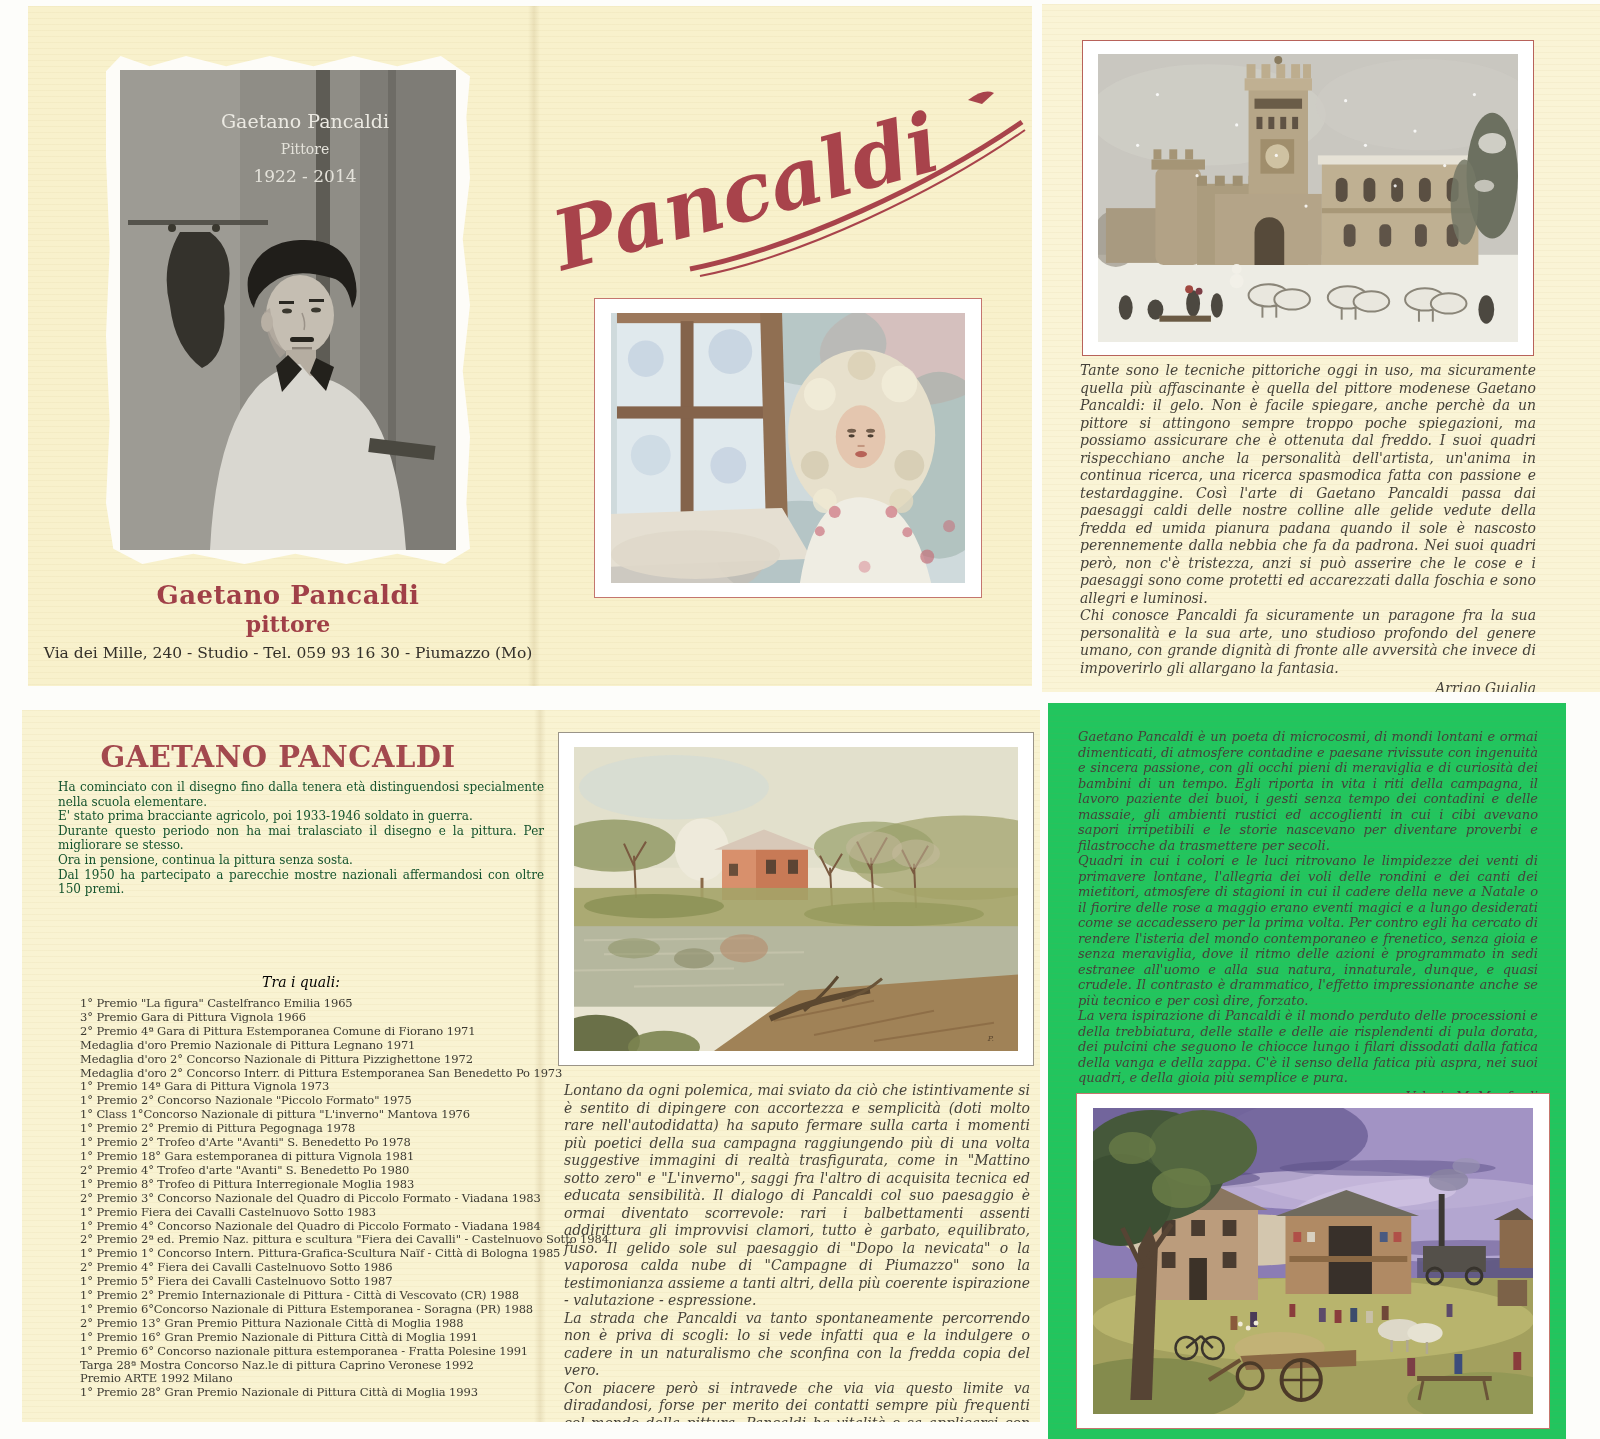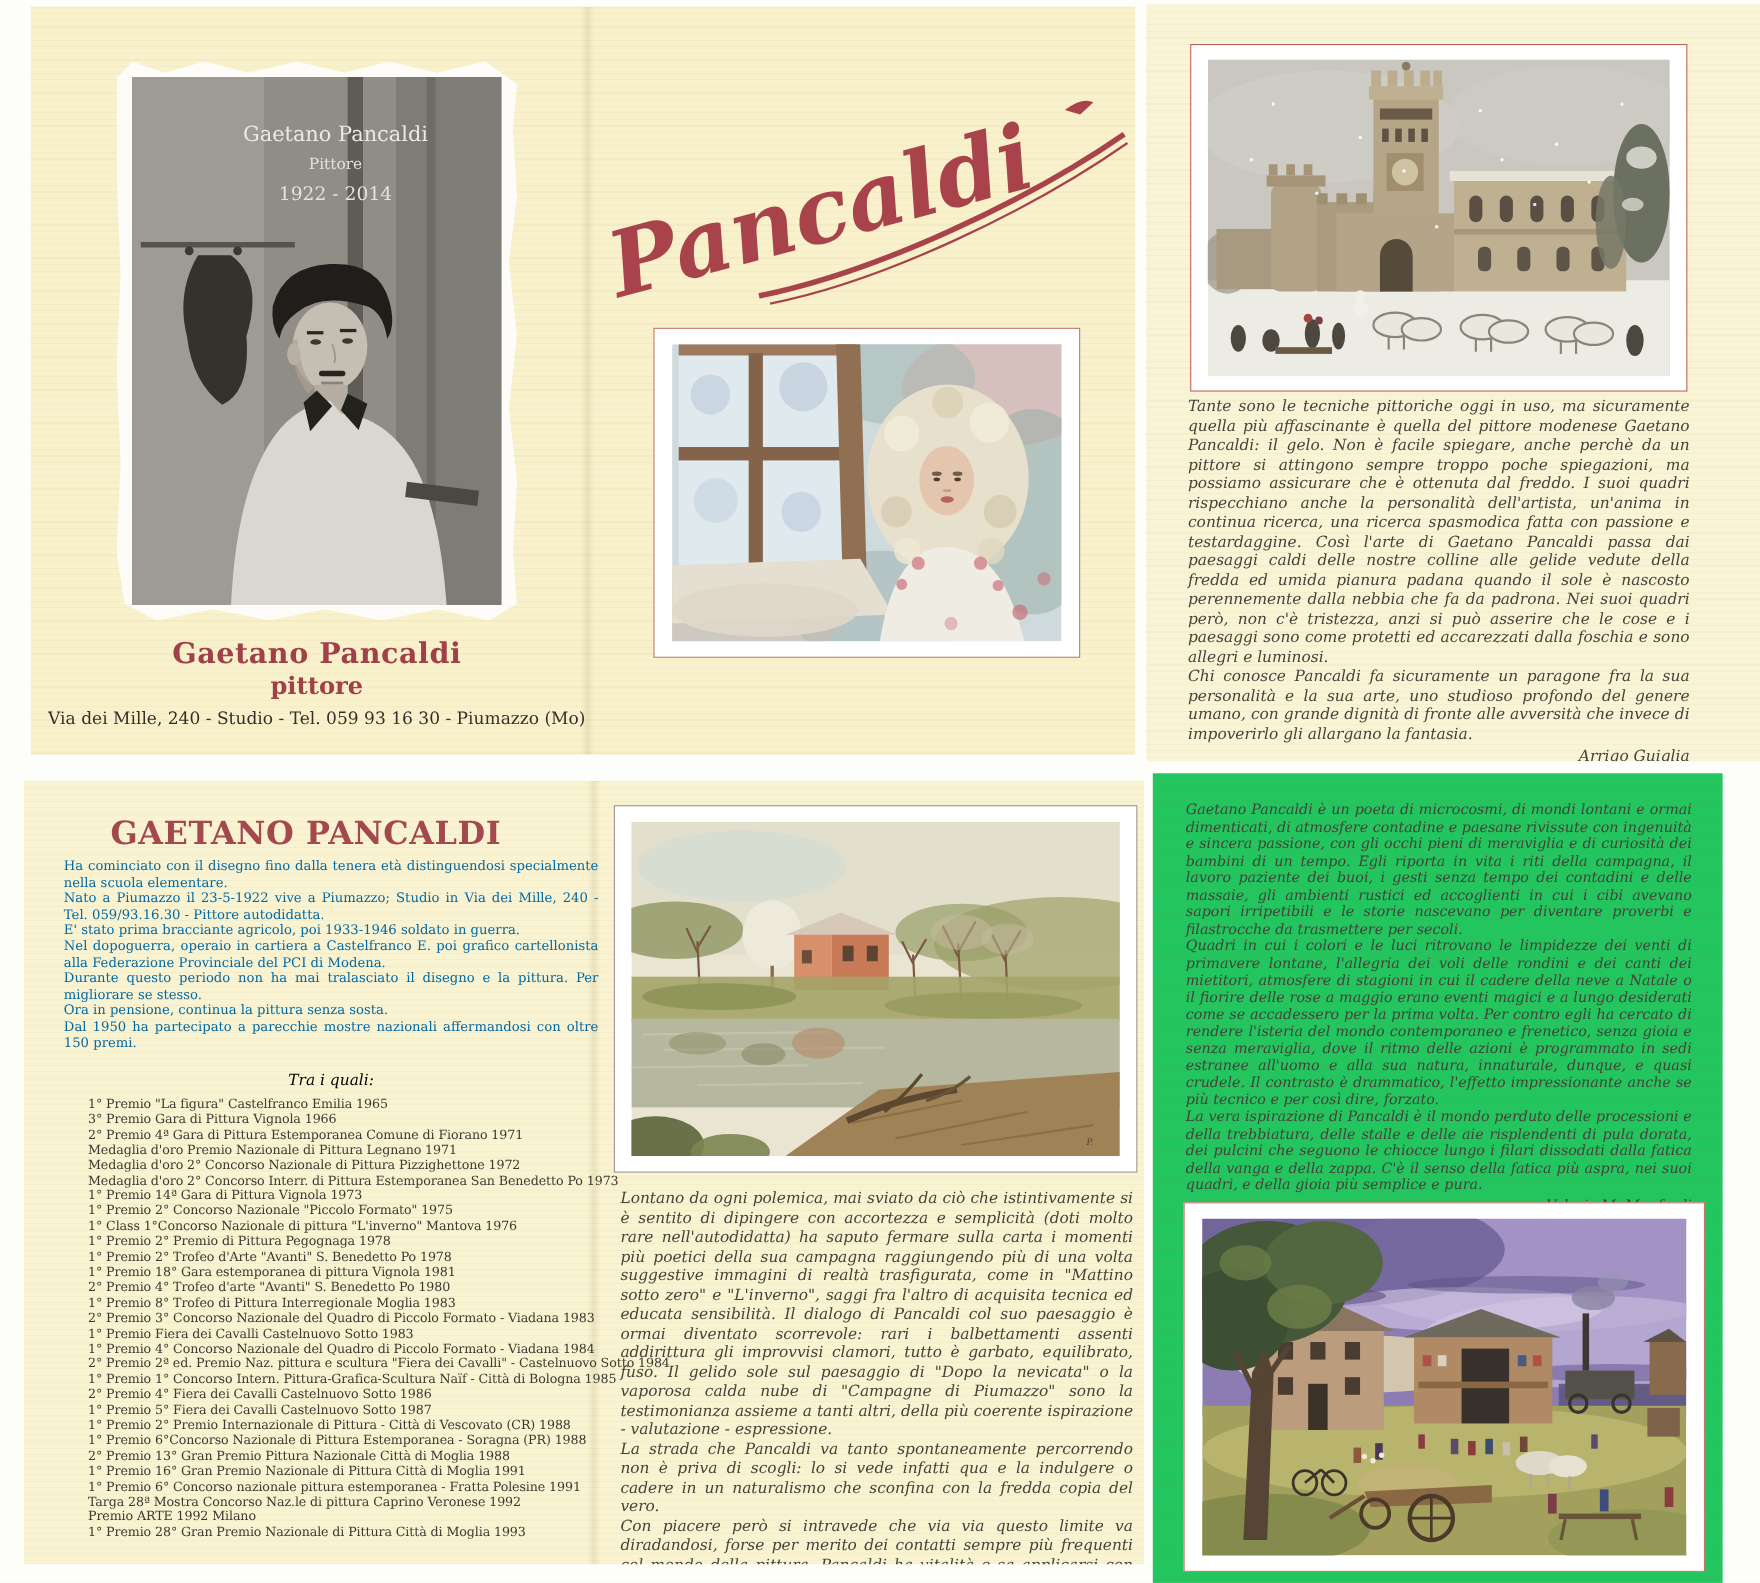--- a/index.html
+++ b/index.html
@@ -39,21 +39,21 @@
   .quote{position:absolute;font-style:italic;color:#45423a;text-align:justify;}
   .quote p{margin:0;}
   .author{text-align:right;font-style:italic;margin-top:3px;}
   .q-tr{left:38px;top:358px;width:456px;font-size:14px;line-height:17.5px;}
   .q-bc{left:542px;top:372px;width:466px;font-size:14px;line-height:17.5px;}
   .q-br{left:30px;top:26px;width:460px;font-size:13px;line-height:15.5px;}
   
   .bl-heading{position:absolute;left:10px;top:30px;width:492px;text-align:center;
     font-size:29px;font-weight:bold;color:#a3494e;letter-spacing:.5px;}
   .bio{position:absolute;left:36px;top:70px;width:486px;font-size:12px;line-height:14.6px;
-    color:#0369a1;text-align:justify;}
+    color:#14532d;text-align:justify;}
   .bio p{margin:0;}
   .awards-intro{position:absolute;left:36px;top:264px;width:486px;text-align:center;
     font-style:italic;font-size:14px;color:#000000;}
   .awards{position:absolute;left:58px;top:287px;width:480px;list-style:none;margin:0;padding:0;
     font-size:11.5px;line-height:13.9px;letter-spacing:-.1px;color:#3c3a32;}
   .awards li{white-space:nowrap;}
 </style>
 </head>
 <body>
 
@@ -267,23 +267,21 @@
     </div>
   </div>
 
   <div class="sheet sheet-bl">
     <div class="fold" style="left:512px;"></div>
 
     <div class="bl-heading">GAETANO PANCALDI</div>
 
     <div class="bio">
         <p>Ha cominciato con il disegno fino dalla tenera età distinguendosi specialmente nella scuola elementare.</p>
-        <p>Nato a Piumazzo il 23-5-1922 vive a Piumazzo; Studio in Via dei Mille, 240 - Tel. 059/93.16.30 - Pittore autodidatta.</p>
         <p>E' stato prima bracciante agricolo, poi 1933-1946 soldato in guerra.</p>
-        <p>Nel dopoguerra, operaio in cartiera a Castelfranco E. poi grafico cartellonista alla Federazione Provinciale del PCI di Modena.</p>
         <p>Durante questo periodo non ha mai tralasciato il disegno e la pittura. Per migliorare se stesso.</p>
         <p>Ora in pensione, continua la pittura senza sosta.</p>
         <p>Dal 1950 ha partecipato a parecchie mostre nazionali affermandosi con oltre 150 premi.</p>
       </div>
 
     <div class="awards-intro">Tra i quali:</div>
 
     <ul class="awards">
         <li>1° Premio "La figura" Castelfranco Emilia 1965</li>
         <li>3° Premio Gara di Pittura Vignola 1966</li>

